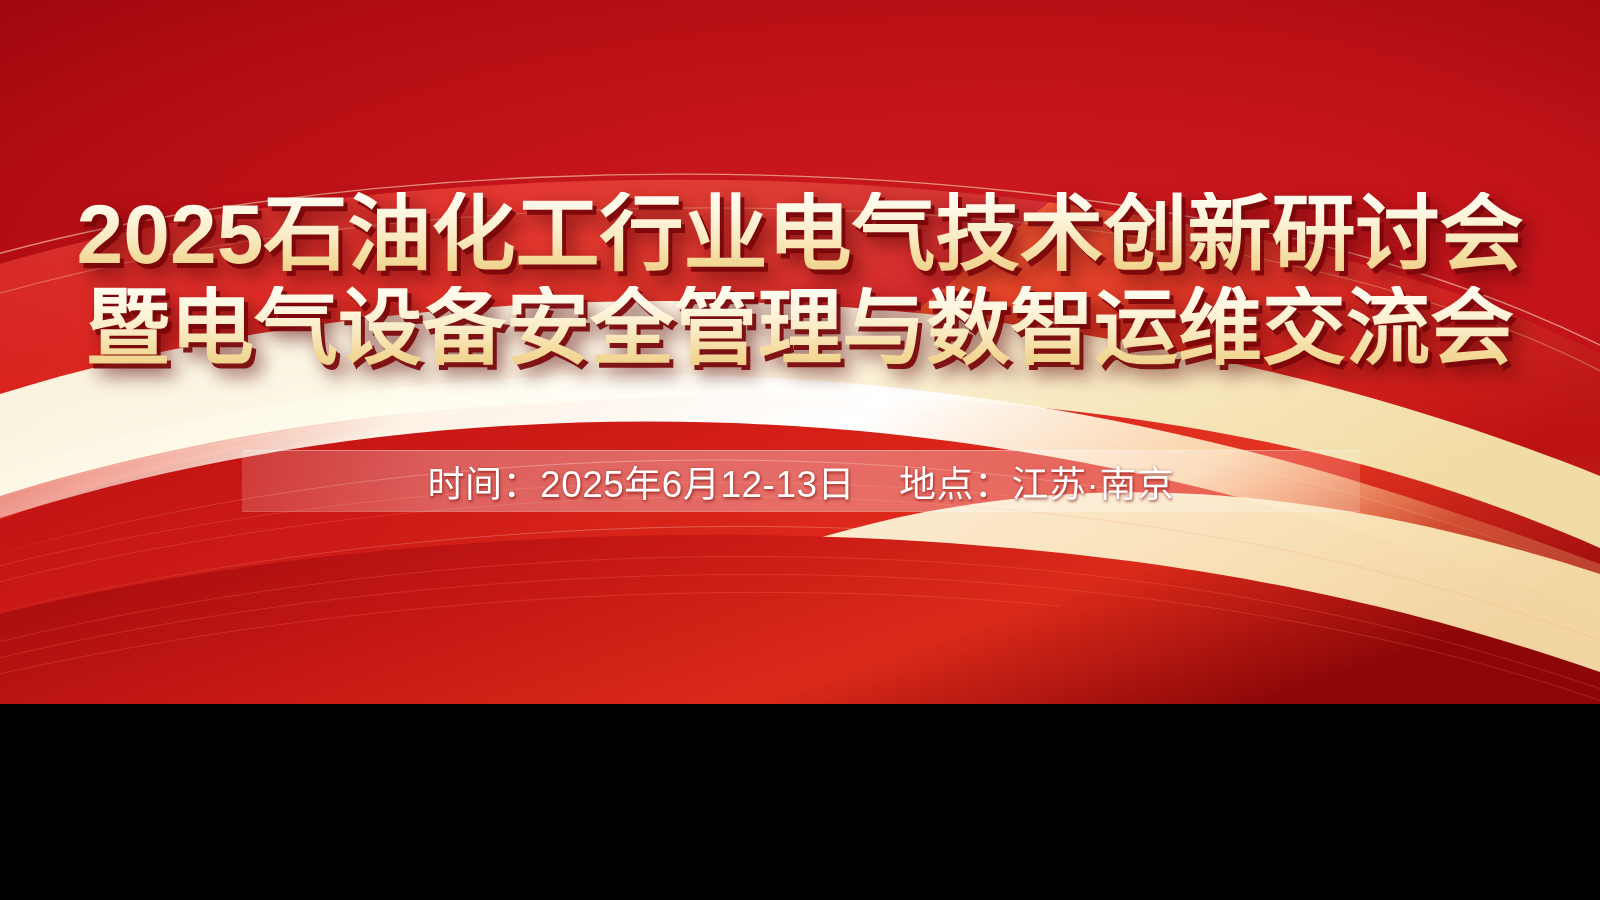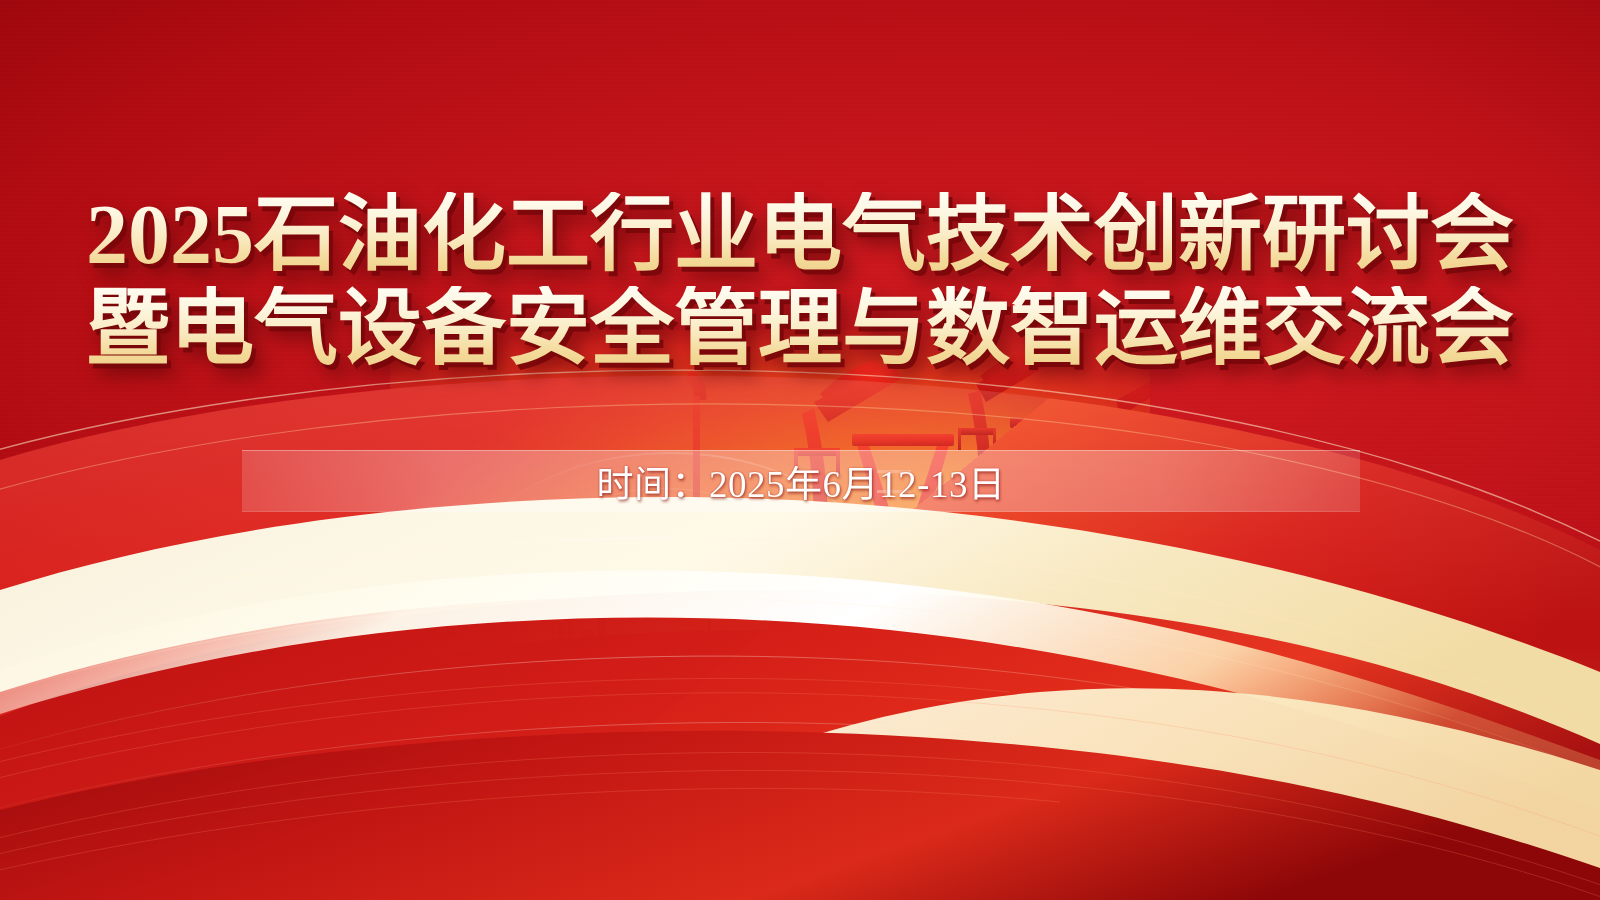--- a/index.html
+++ b/index.html
@@ -6,23 +6,23 @@
   html, body {
     margin: 0;
     padding: 0;
     background: #000;
   }
   * { box-sizing: border-box; }
 
   .banner {
     position: relative;
     width: 1600px;
-    height: 900px;
+    height: 704px;
     overflow: hidden;
-    font-family: Liberation Serif, serif;
+    font-family: Liberation Sans, sans-serif;
     background: #ab0a0f;
     user-select: none;
   }
 
   
 
   
   .bg-base {
     position: absolute;
     inset: 0;
@@ -434,15 +434,16 @@
     </svg>
   </div>
 
   <div class="title-block">
     <span class="title-line title-line-1">2025石油化工行业电气技术创新研讨会</span>
     <span class="title-line title-line-2">暨电气设备安全管理与数智运维交流会</span>
   </div>
 
   <div class="info-bar">
     <span class="info-item">时间：2025年6月12-13日</span>
+    <span class="info-item">地点：江苏·南京</span>
   </div>
 
 </div>
 
 </body></html>

